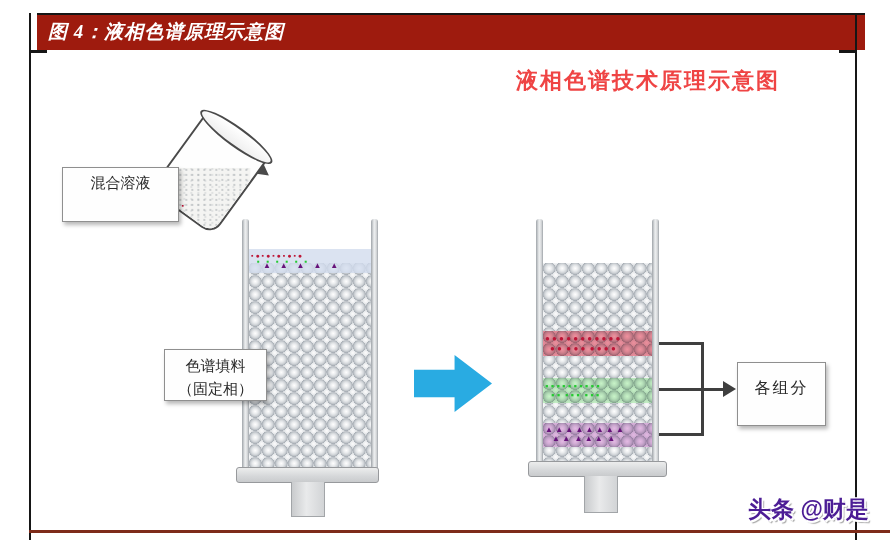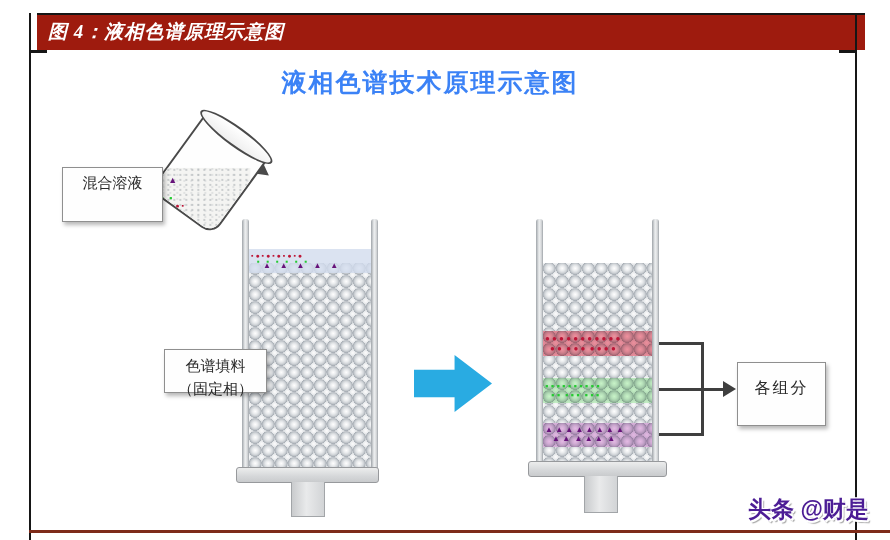--- a/index.html
+++ b/index.html
@@ -27,38 +27,38 @@
     z-index:7;
     margin-left:8px;
   }
   .header-tick { top:50px; width:18px; height:3px; background:var(--frame-border); z-index:7; }
   .tick-l { left:29px; } .tick-r { left:839px; }
   .bottom-rule { left:29px; top:530px; width:861px; height:3px; background:var(--bottom-rule); z-index:9; }
 
   
   .diagram-title {
     left:80px; top:66px; width:700px;
-    text-align:center;
+    text-align:right;
     font-family:"Liberation Serif", serif;
-    font-size:25px; font-weight:600;
-    letter-spacing:2px; color:#3b82f6;
+    font-size:22px; font-weight:600;
+    letter-spacing:2px; color:#ef4444;
   }
 
   
   .label-box {
     background:#fefefe;
     border:1px solid #8f8f8f;
     box-shadow:2px 3px 4px rgba(0,0,0,0.28);
     font-family:"Liberation Serif", serif;
     color:#2a2a2a;
     text-align:center;
     z-index:6;
   }
-  .box-mixture { left:62px; top:167px; width:101px; height:55px; font-size:15px; line-height:23px; padding-top:4px; }
-  .box-packing { left:164px; top:349px; width:103px; height:44px; font-size:15px; line-height:23px; padding-top:5px; }
+  .box-mixture { left:62px; top:167px; width:117px; height:55px; font-size:15px; line-height:23px; padding-top:4px; }
+  .box-packing { left:164px; top:349px; width:103px; height:52px; font-size:15px; line-height:23px; padding-top:5px; }
   .box-components { left:737px; top:362px; width:89px; height:64px; font-size:16px; line-height:50px; letter-spacing:2px; }
 
   
   .beaker { left:170px; top:127px; width:78px; height:95px; transform:rotate(36deg); z-index:4; }
   .beaker-body {
     inset:0; border:2px solid #4a4a4a;
     border-radius:5px 5px 14px 14px;
     background:#fefefe; overflow:hidden;
   }
   .beaker-fill {

